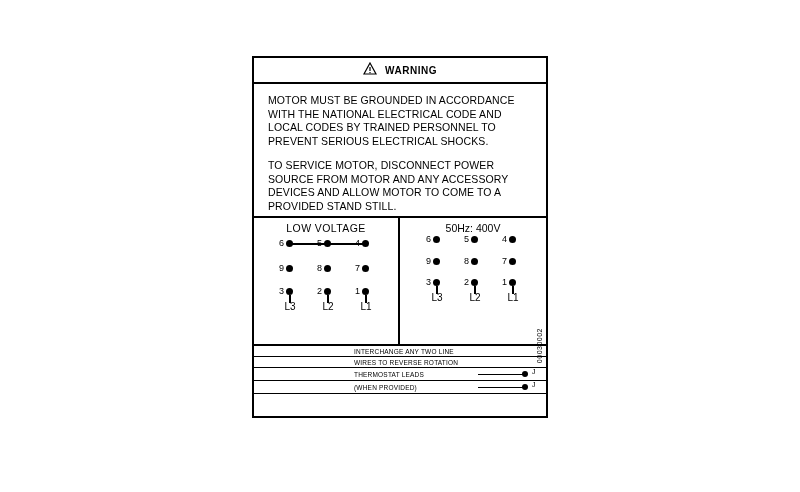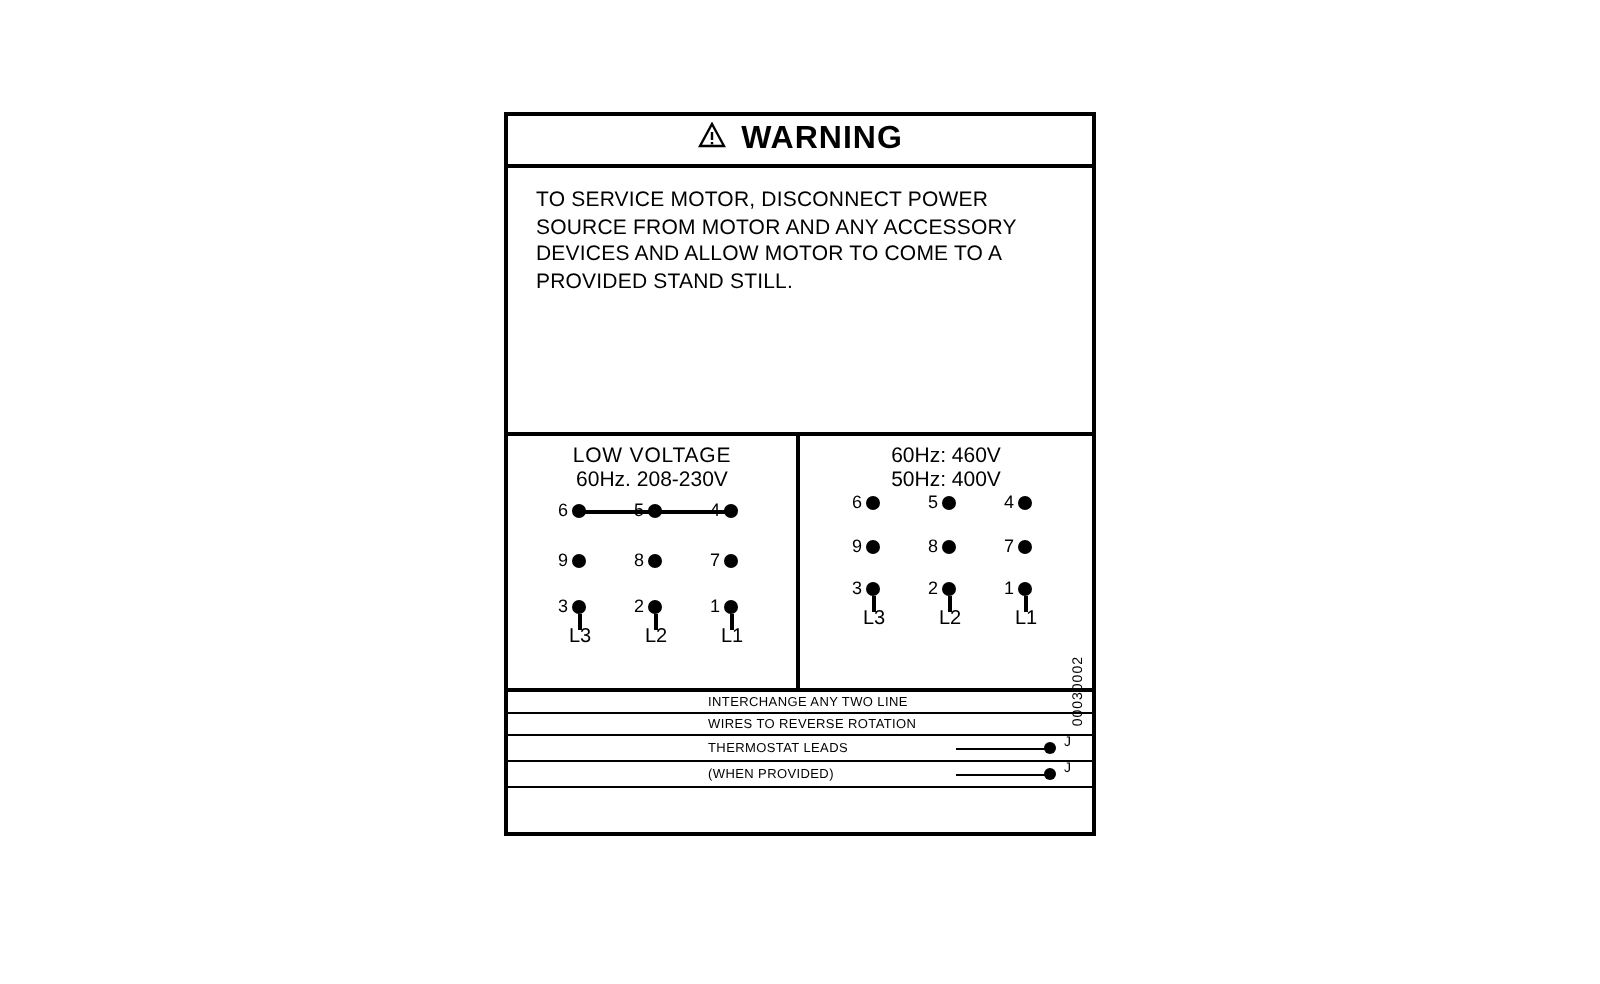--- a/index.html
+++ b/index.html
@@ -39,21 +39,21 @@
     width: 100%;
     height: 26px;
     border-bottom: 2px solid #000;
     box-sizing: border-box;
     display: flex;
     align-items: center;
     justify-content: center;
     gap: 8px;
   }
   .warning-title {
-    font-size: 16px;
+    font-size: 10px;
     font-weight: bold;
     letter-spacing: 0.5px;
     color: #000;
   }
   .tri-icon { display: block; }
 
   
   .warning-body {
     position: absolute;
     left: 0;
@@ -223,29 +223,29 @@
         <svg width="14" height="13" viewBox="0 0 14 13">
           <polygon points="7,1 13,12 1,12" fill="none" stroke="#000" stroke-width="1.2"></polygon>
           <rect x="6.4" y="5" width="1.2" height="4" fill="#000"></rect>
           <rect x="6.4" y="10" width="1.2" height="1.2" fill="#000"></rect>
         </svg>
       </span>
       <span class="warning-title">WARNING</span>
     </div>
 
     <div class="warning-body">
+      <p>MOTOR MUST BE GROUNDED IN ACCORDANCE WITH THE NATIONAL ELECTRICAL CODE AND LOCAL CODES BY TRAINED PERSONNEL TO PREVENT SERIOUS ELECTRICAL SHOCKS.</p>
       <p>TO SERVICE MOTOR, DISCONNECT POWER SOURCE FROM MOTOR AND ANY ACCESSORY DEVICES AND ALLOW MOTOR TO COME TO A PROVIDED STAND STILL.</p>
     </div>
 
     <div class="diagrams">
 
       <div class="diagram-box left">
         <div class="diagram-title">
           <div class="t1">LOW VOLTAGE</div>
-          <div>60Hz. 208-230V</div>
         </div>
         <div class="grid">
 
           <div class="row-wire" style="left:22px; top:5px; width:76px;"></div>
 
           <div class="node-label" style="left:4px; top:0px;">6</div>
           <div class="node" style="left:20px; top:2px;"></div>
           <div class="node-label" style="left:42px; top:0px;">5</div>
           <div class="node" style="left:58px; top:2px;"></div>
           <div class="node-label" style="left:80px; top:0px;">4</div>
@@ -270,21 +270,20 @@
           <div class="leg-line" style="left:99px; top:57px; height:8px;"></div>
 
           <div class="leg-label" style="left:13px; top:63px;">L3</div>
           <div class="leg-label" style="left:51px; top:63px;">L2</div>
           <div class="leg-label" style="left:89px; top:63px;">L1</div>
         </div>
       </div>
 
       <div class="diagram-box">
         <div class="diagram-title">
-          <div>60Hz: 460V</div>
           <div>50Hz: 400V</div>
         </div>
         <div class="grid" style="margin-top:0px; height:66px;">
 
           <div class="node-label" style="left:4px; top:0px;">6</div>
           <div class="node" style="left:20px; top:2px;"></div>
           <div class="node-label" style="left:42px; top:0px;">5</div>
           <div class="node" style="left:58px; top:2px;"></div>
           <div class="node-label" style="left:80px; top:0px;">4</div>
           <div class="node" style="left:96px; top:2px;"></div>

